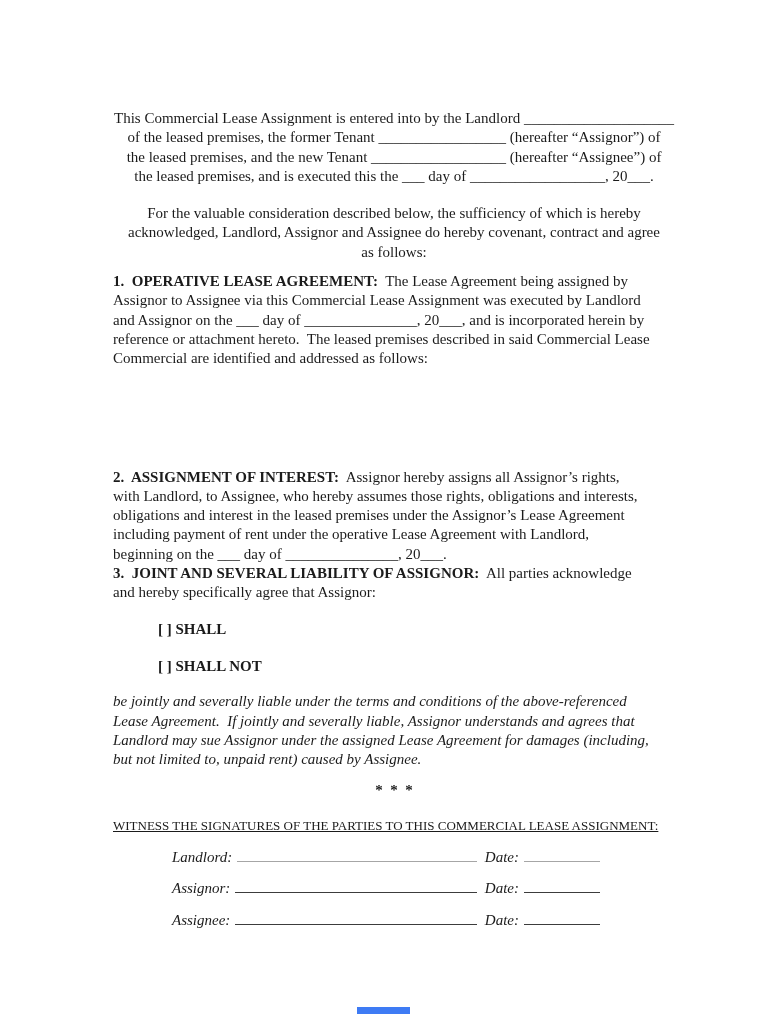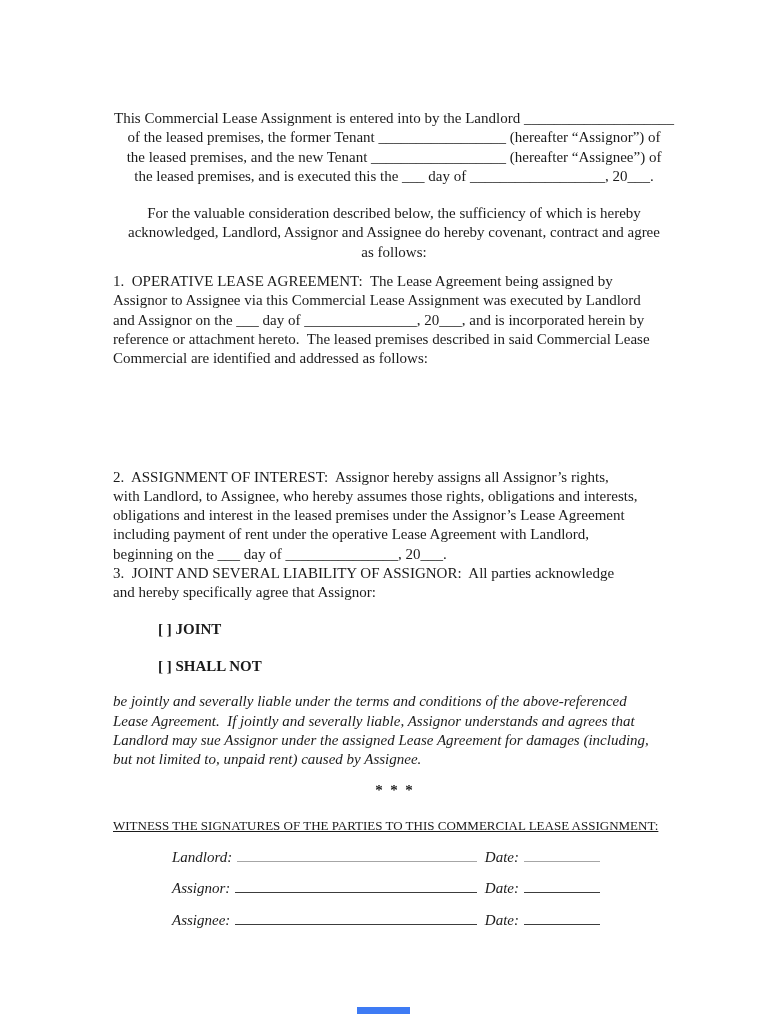--- a/index.html
+++ b/index.html
@@ -20,21 +20,21 @@
     text-decoration: underline;
     white-space: nowrap;
     margin: 0;
   }
   .para { margin: 0; }
   .line {
     font-size: 15px;
     line-height: 19.3px;
     white-space: pre;
   }
-  .b { font-weight: normal; }
+  .b { font-weight: bold; }
   .mt-para { margin-top: 18px; text-align: center; }
   .mt-s1 { margin-top: 10px; }
   .mt-s2 { margin-top: 99px; }
   .mt-s3 { }
   .opt {
     margin-left: 45px;
     font-weight: bold;
     font-size: 15px;
     line-height: 19.3px;
     white-space: pre;
@@ -125,21 +125,21 @@
     <div class="line">obligations and interest in the leased premises under the Assignor’s Lease Agreement</div>
     <div class="line">including payment of rent under the operative Lease Agreement with Landlord,</div>
     <div class="line">beginning on the ___ day of _______________, 20___.</div>
   </div>
 
   <div class="para mt-s3">
     <div class="line"><span class="b">3.  JOINT AND SEVERAL LIABILITY OF ASSIGNOR:</span><span>  All parties acknowledge</span></div>
     <div class="line">and hereby specifically agree that Assignor:</div>
   </div>
 
-  <div class="opt opt-shall">[ ] JOINT</div>
+  <div class="opt opt-shall">[ ] SHALL</div>
   <div class="opt opt-shallnot">[ ] SHALL NOT</div>
 
   <div class="para mt-liab">
     <div class="line">be jointly and severally liable under the terms and conditions of the above-referenced</div>
     <div class="line">Lease Agreement.  If jointly and severally liable, Assignor understands and agrees that</div>
     <div class="line">Landlord may sue Assignor under the assigned Lease Agreement for damages (including,</div>
     <div class="line">but not limited to, unpaid rent) caused by Assignee.</div>
   </div>
 
   <div class="stars">*  *  *</div>

